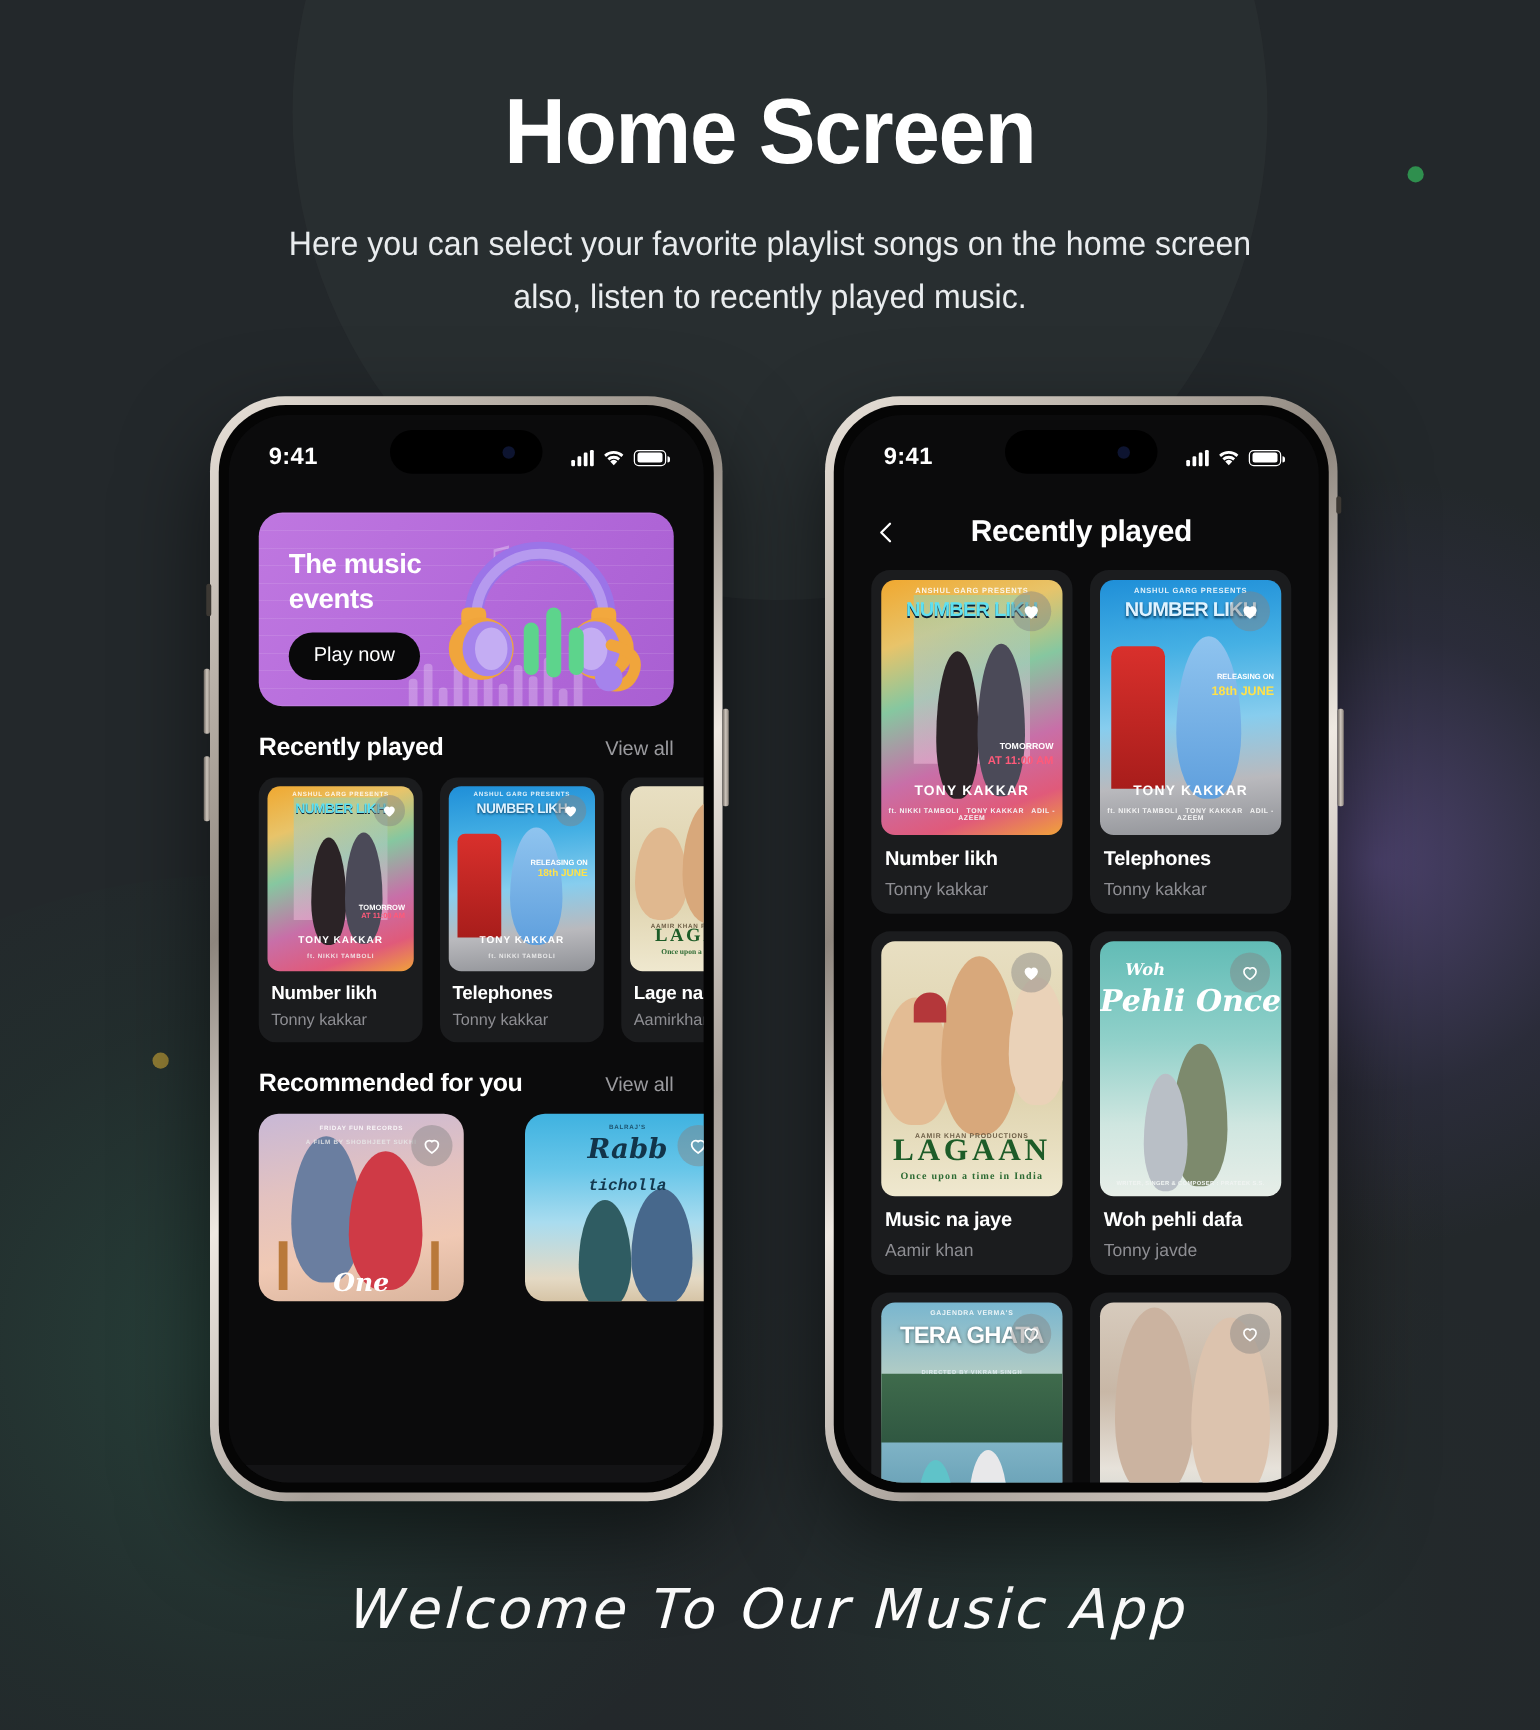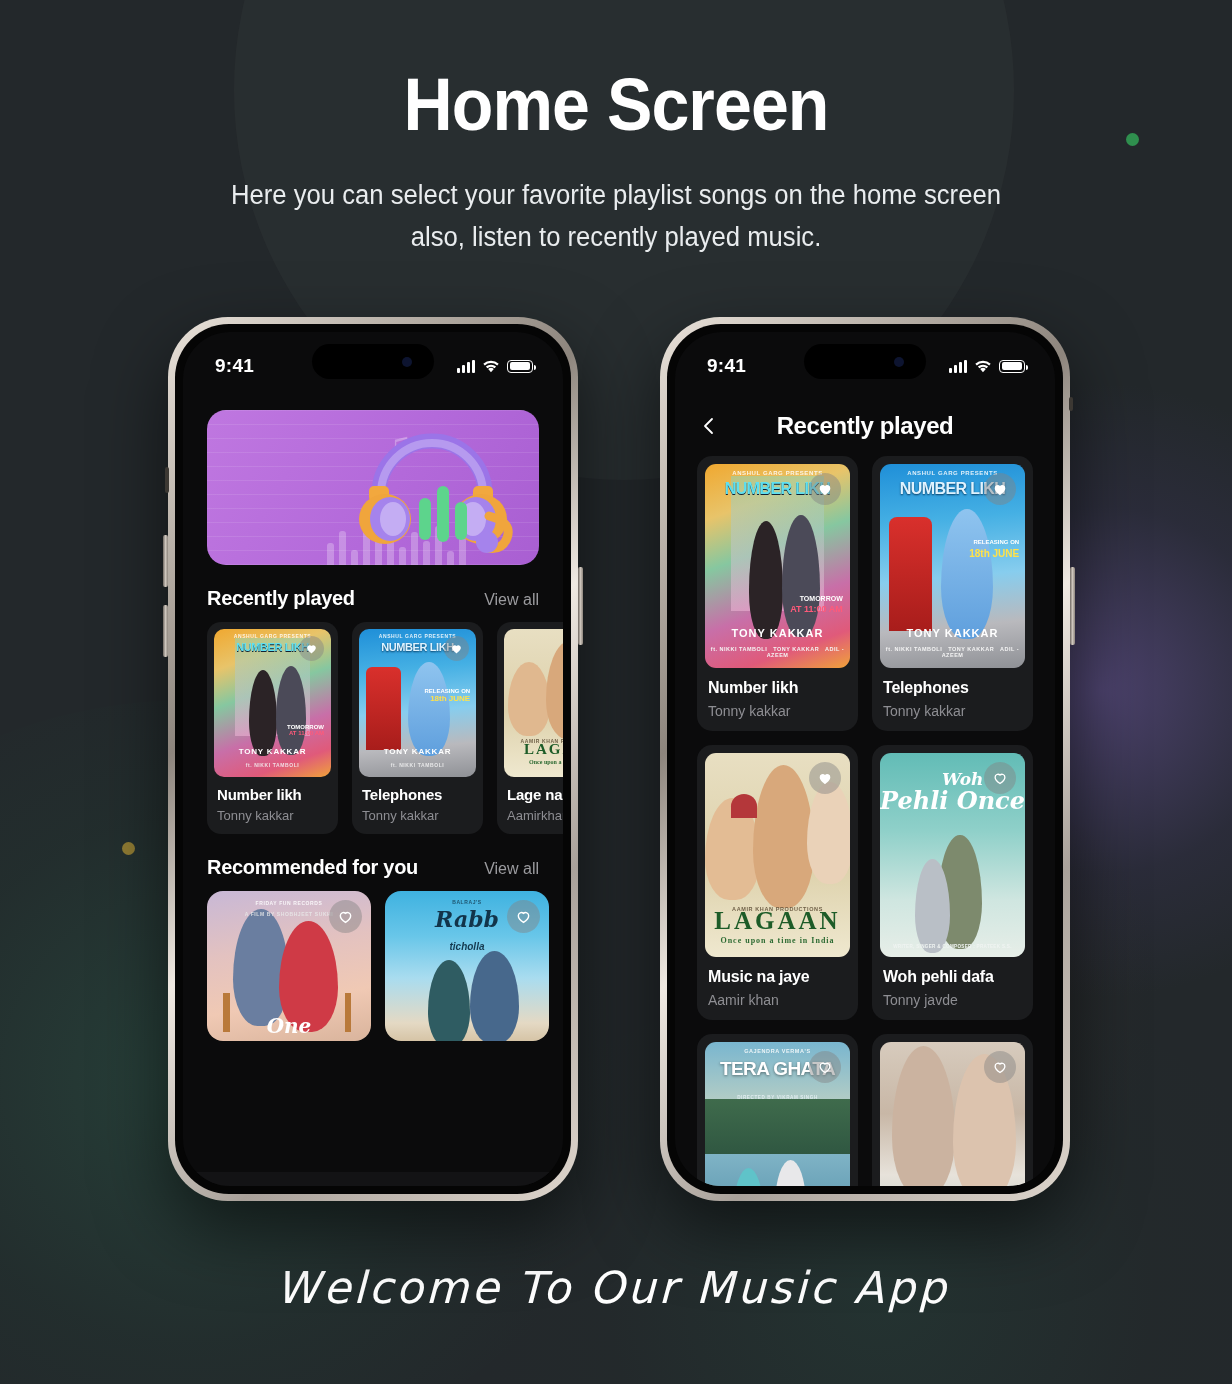--- a/index.html
+++ b/index.html
@@ -191,21 +191,21 @@
   .art-inner{ position:absolute; inset:0; }
   .art-label{ position:absolute; left:0; right:0; text-align:center; color:#fff; font-weight:700; }
 
   .a-numberlikh{ background:linear-gradient(160deg,#f0a830 0%,#e8c46a 22%,#86c7a0 42%,#c86fa8 66%,#e05a7a 85%,#f0a23a 100%); }
   .a-telephones{ background:linear-gradient(175deg,#1f8fd8 0%,#45b0e4 28%,#87cdee 55%,#b9b9bd 78%,#8f9196 100%); }
   .a-lagaan{ background:linear-gradient(180deg,#e8dfc2 0%,#ddd1ab 55%,#efe8cf 100%); }
   .a-wohpehli{ background:linear-gradient(180deg,#62bcb6 0%,#8fd0c9 38%,#cfe6e0 72%,#e7eee8 100%); }
   .a-teraghata{ background:linear-gradient(180deg,#79b6cf 0%,#b9cfc4 32%,#3f5b46 58%,#8fb6c4 80%,#5d8fa4 100%); }
   .a-vesohneya{ background:linear-gradient(180deg,#d7cbbd 0%,#c8b7a6 35%,#e7e2da 65%,#b9c6c2 100%); }
   .a-ondelove{ background:linear-gradient(170deg,#c8b8d6 0%,#e3c2c0 38%,#f0c9b4 70%,#d9b49c 100%); }
-  .a-rabb{ background:linear-gradient(180deg,#3fb2e0 0%,#68c6e9 30%,#a9dcef 58%,#e4d9c4 88%,#d6c4a6 100%); }
+  .a-rabb{ background:linear-gradient(180deg,#3fb2e0 0%,#68c6e9 30%,#a9dcef 58%,#e4d9c4 88%,#d6c4a6 100%);margin-left:35px; }
 
   .fig{ position:absolute; border-radius:50% 50% 44% 44%/60% 60% 40% 40%; }
   .title-strip{ position:absolute; left:6%; right:6%; font-weight:800; text-align:center; }
   .sub-strip{ position:absolute; left:10%; right:10%; text-align:center; font-weight:700; }
   .tiny{ font-size:5px; letter-spacing:.6px; opacity:.85; }
 </style>
 </head>
 <body>
 
 <div id="stage">
@@ -266,20 +266,25 @@
               <i style="height:27px"></i>
                 <i style="height:46px"></i>
                 <i style="height:18px"></i>
                 <i style="height:33px"></i>
               <i style="height:24px"></i>
                 <i style="height:39px"></i>
                 <i style="height:14px"></i>
                 <i style="height:29px"></i>
             </div>
             <div class="banner-note">♫</div>
+            <div class="banner-txt">
+              <div class="banner-title">The music</div>
+              <div class="banner-title">events</div>
+              <span class="play-now">Play now</span>
+            </div>
             <svg class="hp" viewBox="0 0 170 130">
               <path d="M22 96 V70 a53 53 0 0 1 106 0 v26" fill="none" stroke="#9b74e8" stroke-width="15" stroke-linecap="round"></path>
               <path d="M24 92 V70 a51 51 0 0 1 102 0 v22" fill="none" stroke="#b69aef" stroke-width="8" stroke-linecap="round"></path>
               <rect x="12" y="62" width="20" height="16" rx="5" fill="#f2a83e"></rect>
               <rect x="116" y="62" width="20" height="16" rx="5" fill="#f2a83e"></rect>
               <ellipse cx="28" cy="95" rx="26" ry="25" fill="#f0a53c"></ellipse>
               <ellipse cx="33" cy="95" rx="20" ry="22" fill="#a583ec"></ellipse>
               <ellipse cx="36" cy="95" rx="13" ry="17" fill="#c4adf3"></ellipse>
               <ellipse cx="124" cy="95" rx="26" ry="25" fill="#f0a53c"></ellipse>
               <ellipse cx="119" cy="95" rx="20" ry="22" fill="#a583ec"></ellipse>
@@ -380,21 +385,21 @@
                     <path d="M12 20.3s-7.3-4.7-7.3-9.5A4.3 4.3 0 0 1 12 7.6a4.3 4.3 0 0 1 7.3 3.2c0 4.8-7.3 9.5-7.3 9.5Z"></path>
                   </svg>
               </span>
             </div>
             <div class="rec-card a-rabb">
               <div class="art-inner">
                 <div class="fig" style="left:26%;top:46%;width:26%;height:58%;background:#2f5c62"></div>
                 <div class="fig" style="left:52%;top:40%;width:30%;height:62%;background:#47688c"></div>
                 <div class="art-label tiny" style="top:5%;color:#17445c">BALRAJ'S</div>
                 <div class="art-label" style="top:10%;font-size:22px;color:#12344a;font-style:italic;font-family:'DejaVu Serif',serif">Rabb</div>
-                <div class="art-label" style="top:33%;font-size:10px;color:#14394f;font-style:italic;font-family:Liberation Sans, sans-serif">ticholla</div>
+                <div class="art-label" style="top:33%;font-size:13px;color:#14394f;font-style:italic;font-family:Liberation Mono, monospace">ticholla</div>
               </div>
               <span class="heart">
                 <svg viewBox="0 0 24 24" fill="none" stroke="#fff" stroke-width="2">
                     <path d="M12 20.3s-7.3-4.7-7.3-9.5A4.3 4.3 0 0 1 12 7.6a4.3 4.3 0 0 1 7.3 3.2c0 4.8-7.3 9.5-7.3 9.5Z"></path>
                   </svg>
               </span>
             </div>
           </div>
 
           <div class="tabbar">
@@ -543,21 +548,21 @@
             </div>
             <div class="nm">Music na jaye</div>
             <div class="ar">Aamir khan</div>
           </div>
 
           <div class="g-card">
             <div class="art a-wohpehli">
               <div class="art-inner">
                 <div class="fig" style="left:40%;top:40%;width:30%;height:56%;background:#7d8a6d"></div>
                 <div class="fig" style="left:24%;top:52%;width:24%;height:46%;background:#b9bfc6"></div>
-                <div class="art-label" style="top:8%;font-size:17px;color:#fff;font-style:italic;font-family:'DejaVu Serif',serif;text-align:center;left:14%">Woh</div>
+                <div class="art-label" style="top:8%;font-size:13px;color:#fff;font-style:italic;font-family:'DejaVu Serif',serif;text-align:left;left:14%">Woh</div>
                 <div class="art-label" style="top:16%;font-size:24px;color:#fff;font-style:italic;font-family:'DejaVu Serif',serif">Pehli Once</div>
                 <div class="art-label" style="bottom:4%;font-size:4.6px;color:#f0f4f2;letter-spacing:.3px">WRITER, SINGER &amp; COMPOSER : PRATEEK S.S.</div>
               </div>
               <span class="heart">
                 <svg viewBox="0 0 24 24" fill="none" stroke="#fff" stroke-width="2">
                     <path d="M12 20.3s-7.3-4.7-7.3-9.5A4.3 4.3 0 0 1 12 7.6a4.3 4.3 0 0 1 7.3 3.2c0 4.8-7.3 9.5-7.3 9.5Z"></path>
                   </svg>
               </span>
             </div>
             <div class="nm">Woh pehli dafa</div>

